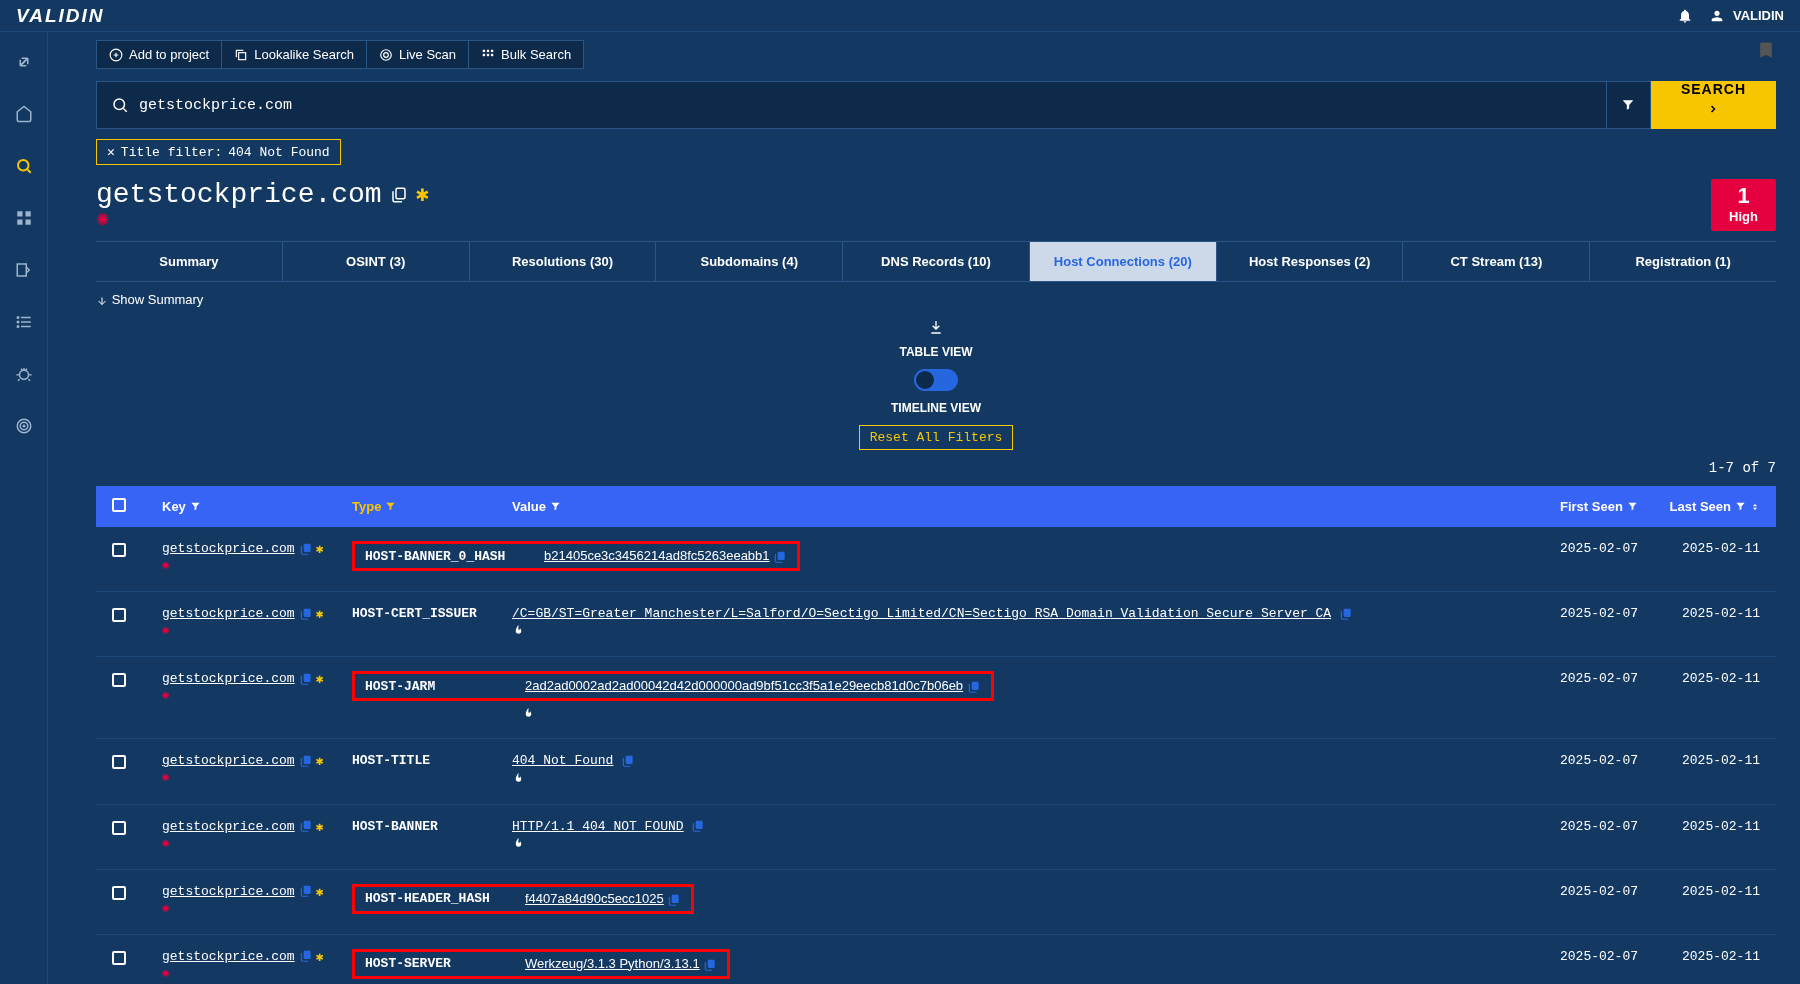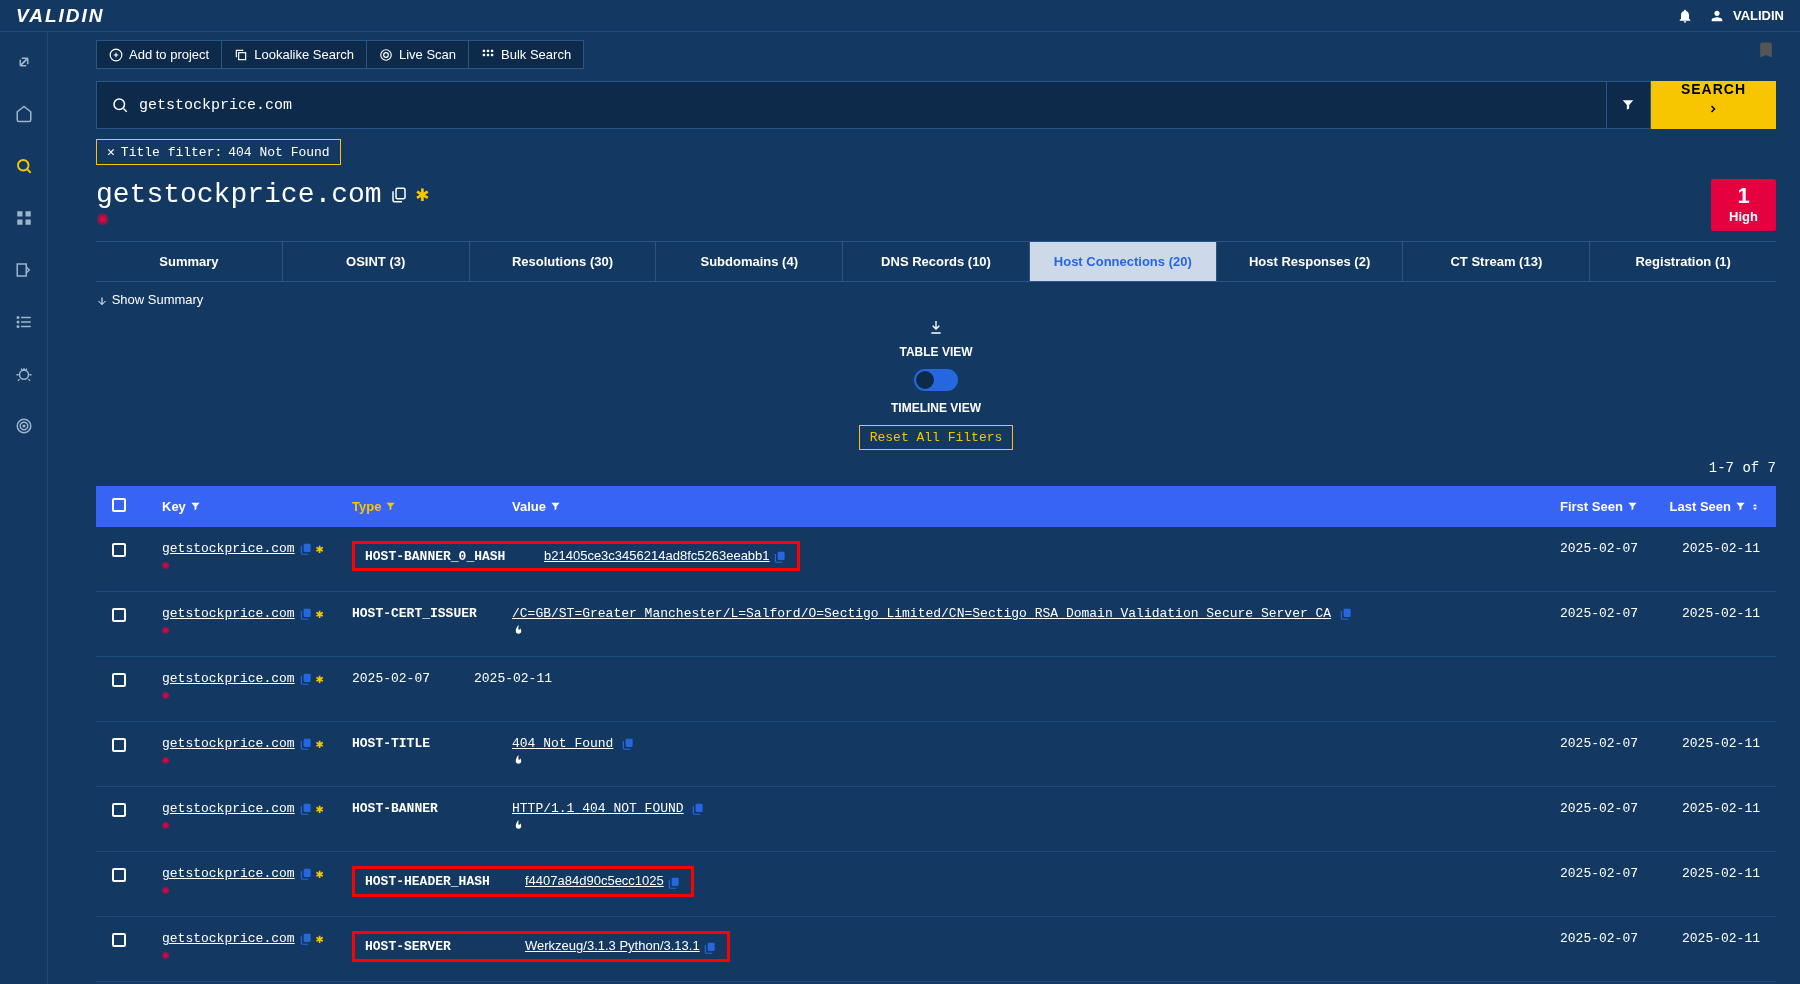--- a/index.html
+++ b/index.html
@@ -380,20 +380,36 @@
   </div>
         <div class="table-row">
       <div class="td-check"><span class="checkbox"></span></div>
       <div class="td-key"><a class="key-link">getstockprice.com</a><span class="td-key-icons">
               <span class="copy-ic"><svg width="14" height="14" viewBox="0 0 24 24" fill="#2667e0">
                   <rect x="8" y="3" width="12" height="14" rx="2"></rect>
                   <path d="M4 7v12a2 2 0 002 2h10" fill="none" stroke="#2667e0" stroke-width="2"></path>
                 </svg></span> 
               <span class="star-ic">✱</span>
             </span><br><span class="gear-red">✺</span></div>
+      <div style="display:flex;flex:1;flex-direction:column;gap:2px;">
+        <div style="display:flex;align-items:center">
+          <div style="border:3px solid #ff0000;display:inline-flex;align-items:center;padding:4px 10px;gap:0">
+            <span style="width:160px;font-family:'Courier New',monospace;font-weight:600">HOST-JARM</span>
+            <span><a class="val-link">2ad2ad0002ad2ad00042d42d000000ad9bf51cc3f5a1e29eecb81d0c7b06eb</a> <span class="copy-ic"><svg width="14" height="14" viewBox="0 0 24 24" fill="#2667e0">
+                      <rect x="8" y="3" width="12" height="14" rx="2"></rect>
+                      <path d="M4 7v12a2 2 0 002 2h10" fill="none" stroke="#2667e0" stroke-width="2"></path>
+                    </svg></span></span>
+          </div>
+        </div>
+        <div style="margin-left:170px">
+              <span class="fire-ic"><svg width="13" height="13" viewBox="0 0 24 24" fill="#fff">
+                  <path d="M12 2C12 2 7 7 7 13a5 5 0 0010 0c0-3-2-5-2-5s0 3-2 3-1-4-1-9z"></path>
+                </svg></span>
+            </div>
+      </div>
       <div class="td-firstseen">2025-02-07</div>
       <div class="td-lastseen">2025-02-11</div>
     </div>
         <div class="table-row">
     <div class="td-check"><span class="checkbox"></span></div>
     <div class="td-key"><a class="key-link">getstockprice.com</a><span class="td-key-icons">
               <span class="copy-ic"><svg width="14" height="14" viewBox="0 0 24 24" fill="#2667e0">
                   <rect x="8" y="3" width="12" height="14" rx="2"></rect>
                   <path d="M4 7v12a2 2 0 002 2h10" fill="none" stroke="#2667e0" stroke-width="2"></path>
                 </svg></span> 

